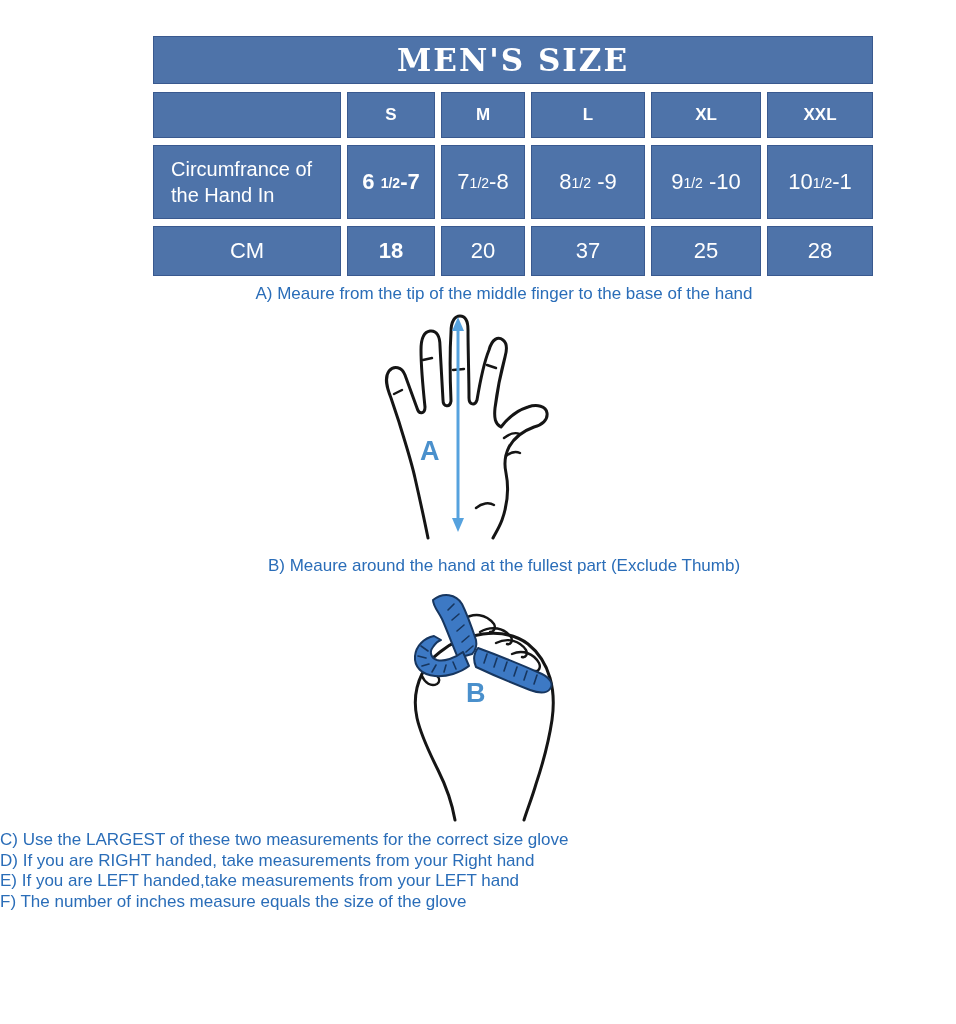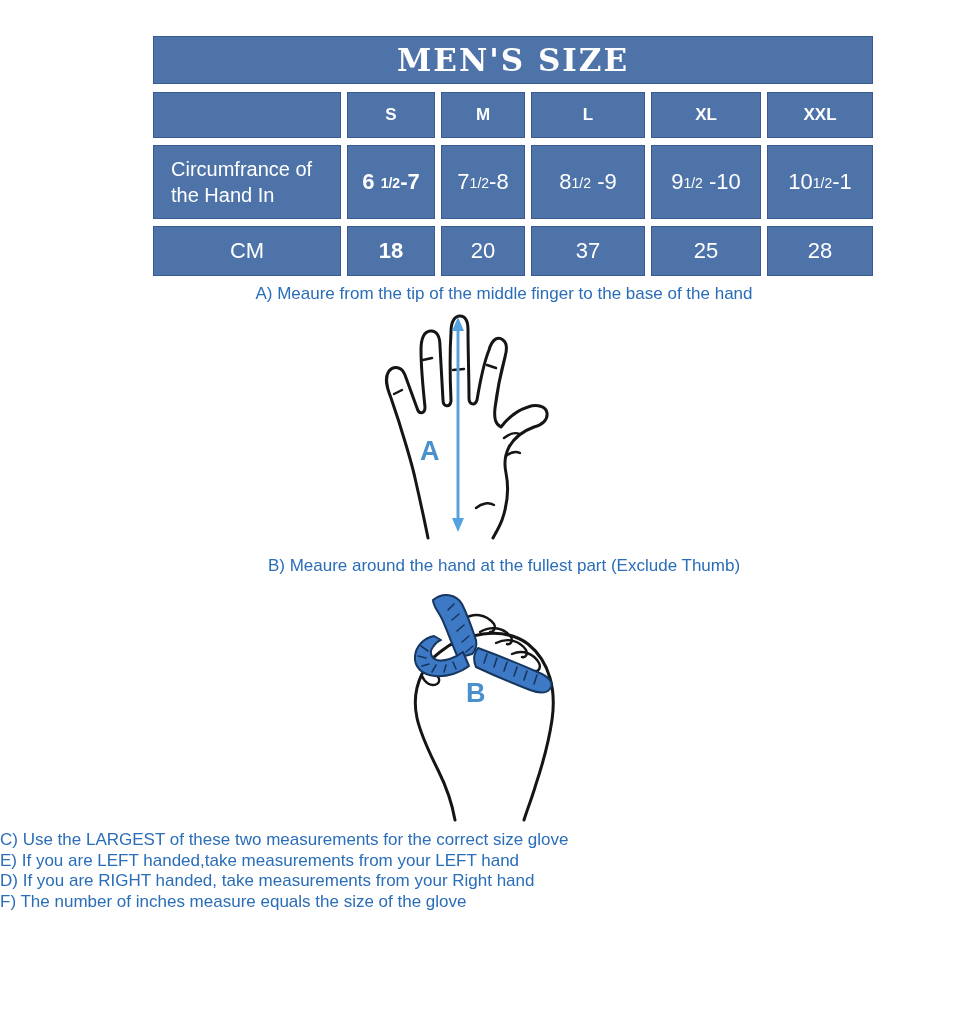--- a/index.html
+++ b/index.html
@@ -177,18 +177,18 @@
         C 158 106, 150 105, 142 102
         C 124 95, 105 87, 88 79
         C 85 72, 86 65, 90 60 Z"></path>
       <path class="tick" d="M 99 66 L 96 75 M 109 70 L 106 79 M 119 74 L 116 83 M 129 79 L 126 88 M 139 83 L 136 92 M 149 87 L 146 96"></path>
     </g>
     <text class="diag-label" x="78" y="114">B</text>
   </svg>
 
   <div class="instr-block">
     <div>C) Use the LARGEST of these two measurements for the correct size glove</div>
+    <div>D) If you are RIGHT handed, take measurements from your Right hand</div>
     <div>E) If you are LEFT handed,take measurements from your LEFT hand</div>
-    <div>D) If you are RIGHT handed, take measurements from your Right hand</div>
     <div>F) The number of inches measure equals the size of the glove</div>
   </div>
 
 </div>
 
 </body></html>

